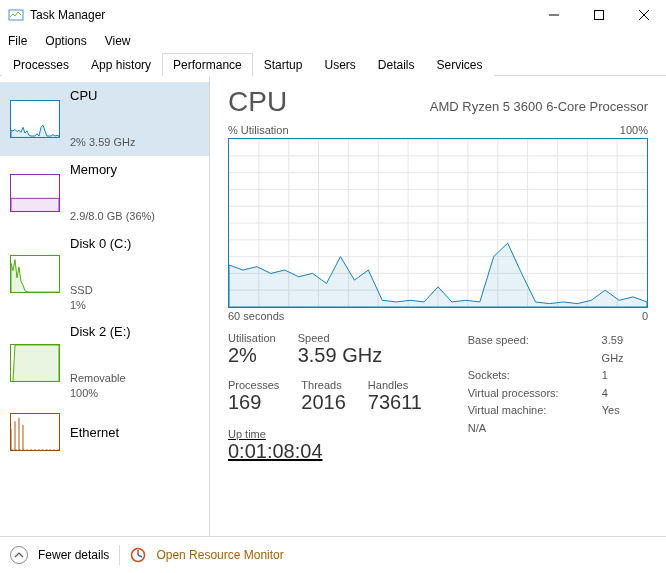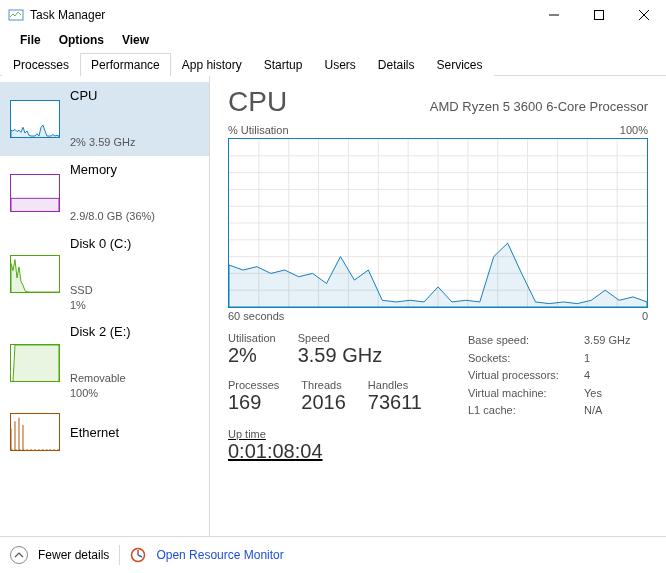--- a/index.html
+++ b/index.html
@@ -7,21 +7,21 @@
 
 
 .titlebar { height: 30px; display: flex; align-items: center; padding: 0 0 0 8px; border-bottom: none; }
 .titlebar .app-icon { width: 16px; height: 16px; margin-right: 6px; }
 .titlebar .title { flex: 0 0 auto; font-size: 12px; }
 .titlebar .spacer { flex: 1; }
 .win-btn { width: 45px; height: 30px; display: flex; align-items: center; justify-content: center; }
 .win-btn svg { width: 10px; height: 10px; }
 
 
-.menubar { height: 20px; display: flex; align-items: center; padding-left: 12px; gap: 2px; font-weight: bold; }
+.menubar { height: 20px; display: flex; align-items: flex-end; padding-left: 0; gap: 2px; }
 .menubar .menu { padding: 2px 8px; font-size: 12px; }
 
 
 .tabs { display: flex; align-items: flex-end; padding-left: 2px; border-bottom: 1px solid #d9d9d9; margin-top: 2px; }
 .tab { padding: 4px 10px; font-size: 12px; border: 1px solid transparent; border-bottom: none; position: relative; top: 1px; background: #fff; }
 .tab.active { border-color: #d9d9d9; background: #fff; }
 .tab:not(.active) { color: #000; }
 
 
 .main { display: flex; height: calc(573px - 30px - 20px - 27px - 36px); }
@@ -43,29 +43,29 @@
 .big-chart { width: 100%; height: 170px; border: 1px solid #117dbb; background: #fff; position: relative; }
 .big-chart svg { width: 100%; height: 100%; display: block; }
 .chart-bottom-labels { display: flex; justify-content: space-between; font-size: 11px; color: #555; margin-top: 2px; margin-bottom: 10px; }
 
 .stats-row { display: flex; gap: 0; }
 .stats-left { display: flex; flex-wrap: wrap; width: 240px; }
 .stat-block { margin-right: 22px; margin-bottom: 12px; }
 .stat-label { font-size: 11px; color: #555; }
 .stat-value { font-size: 20px; color: #333; }
 .stats-right { font-size: 11px; color: #555; }
-.stats-right .kv { display: flex; gap: 6px; line-height: 1.6; }
+.stats-right .kv { display: flex; gap: 24px; line-height: 1.6; }
 .stats-right .kv .k { width: 110px; }
 
 .uptime { margin-top: 2px; text-decoration: underline; }
 
 
 .footer { height: 36px; border-top: 1px solid #d9d9d9; display: flex; align-items: center; padding: 0 10px; gap: 10px; font-size: 12px; }
 .footer .divider { width: 1px; height: 20px; background: #d9d9d9; }
-.footer a { color: #1d4ed8; }
+.footer a { color: #a16207; }
 .footer .chev { width: 18px; height: 18px; border: 1px solid #888; border-radius: 50%; display: flex; align-items: center; justify-content: center; }
 .footer .rm-icon { width: 16px; height: 16px; }
 
 
 .grid line { stroke: #e6e6e6; stroke-width: 1; }
 .cpu-line { fill: rgba(17,125,187,0.1); stroke: #117dbb; stroke-width: 1; }
 
 </style>
 </head>
 <body>
@@ -98,22 +98,22 @@
 </div>
 
 <div class="menubar">
   <div class="menu">File</div>
   <div class="menu">Options</div>
   <div class="menu">View</div>
 </div>
 
 <div class="tabs">
   <div class="tab">Processes</div>
+  <div class="tab">App history</div>
   <div class="tab active">Performance</div>
-  <div class="tab">App history</div>
   <div class="tab">Startup</div>
   <div class="tab">Users</div>
   <div class="tab">Details</div>
   <div class="tab">Services</div>
 </div>
 
 <div class="main">
 
   <div class="sidebar">
 
@@ -271,21 +271,20 @@
           </div>
         <div class="kv">
             <span class="k">Virtual processors:</span>
             <span>4</span>
           </div>
         <div class="kv">
             <span class="k">Virtual machine:</span>
             <span>Yes</span>
           </div>
         <div class="kv">
-            <span class="k">L1 cache:</span>
             <span>N/A</span>
           </div>
       </div>
     </div>
 
   </div>
 </div>
 
 <div class="footer">
   <span class="chev">

